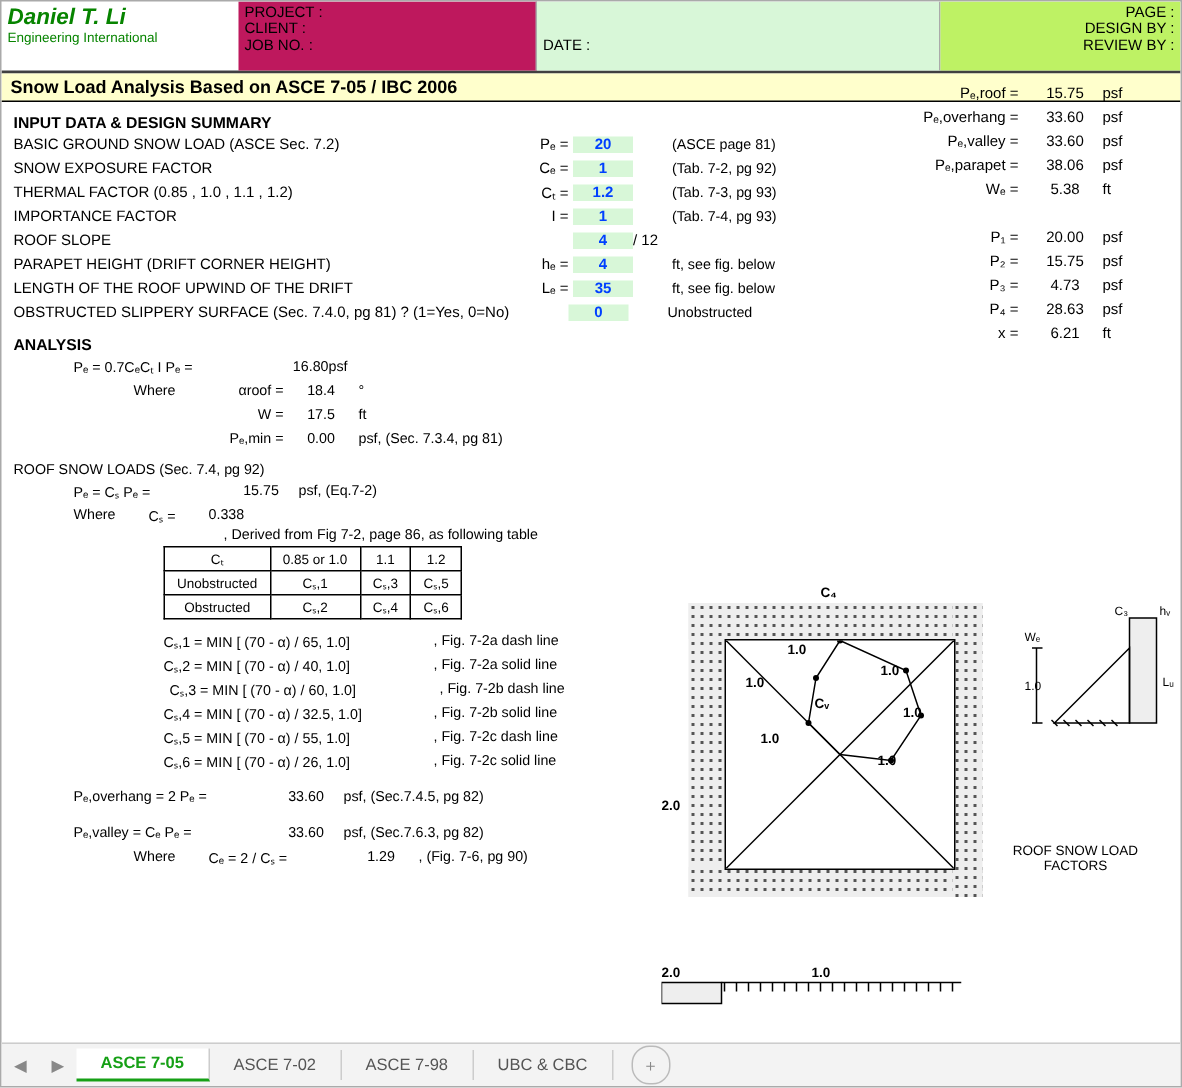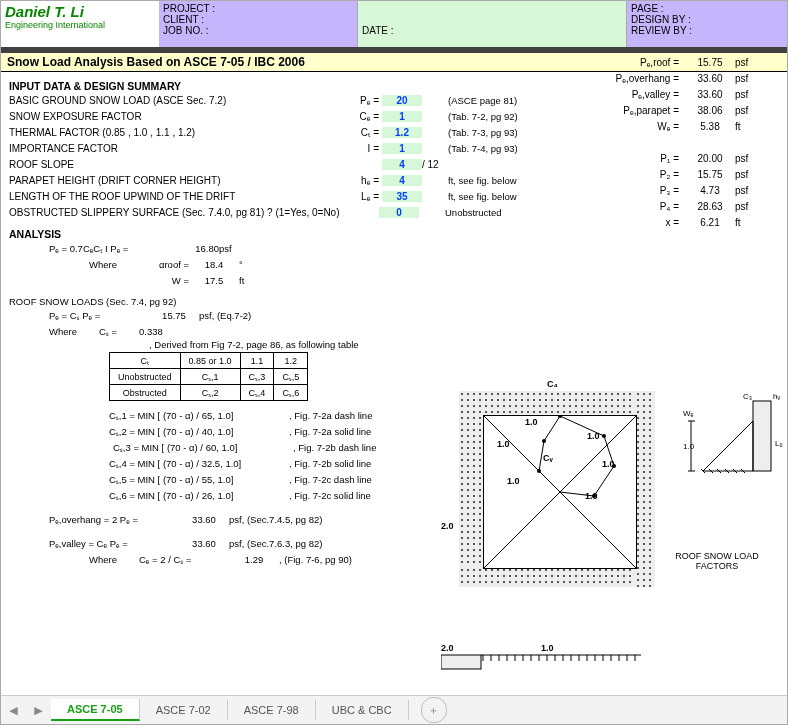--- a/index.html
+++ b/index.html
@@ -7,33 +7,33 @@
     width: 788px;
     height: 725px;
     background: #fff;
     position: relative;
     border: 1px solid #aaa;
     box-sizing: border-box;
     overflow: hidden;
   }
   .topbar {
     display: flex;
-    border-bottom: 6px solid #404040;
+    border-bottom: 2px solid #404040;
     height: 46px;
   }
   .logo {
     width: 150px;
     padding: 2px 4px;
   }
   .logo .name { color: #078400; font-weight: bold; font-style: italic; font-size: 15px; }
   .logo .sub { color: #078400; font-size: 9px; }
   .hcol { font-size: 10px; padding: 2px 4px; }
-  .hcol-left { width: 190px; background: #c4b5fd; border-right: 1px solid #aaa; }
+  .hcol-left { width: 190px; background: #be185d; border-right: 1px solid #aaa; }
   .hcol-mid { width: 260px; background: #d8f7d8; border-right: 1px solid #aaa; }
-  .hcol-right { flex: 1; background: #c4b5fd; }
+  .hcol-right { flex: 1; background: #bef264; text-align: right; }
   .titlebar {
     background: #ffffcc;
     border-bottom: 1.5px solid #000;
     font-weight: bold;
     font-size: 12px;
     padding: 2px 6px;
   }
   .content {
     padding: 6px 8px;
     font-size: 10px;
@@ -57,21 +57,21 @@
   .sub-ind2 { margin-left: 80px; }
   .small { font-size: 9.5px; }
   table.cs { border-collapse: collapse; margin-left: 100px; margin-top: 2px; }
   table.cs td, table.cs th {
     border: 1px solid #000; font-size: 9px; padding: 1px 8px; text-align: center;
   }
   table.cs th { font-weight: normal; }
   .fig {
     position: absolute;
     right: 10px;
-    top: 390px;
+    top: 401px;
     width: 330px;
     height: 260px;
   }
   .figbox {
     width: 220px; height: 200px;
     position: relative;
   }
   .hatch {
     position: absolute;
     background-image: radial-gradient(circle, #555 1px, transparent 1.3px);
@@ -275,20 +275,26 @@
         <div style="width:50px">Where</div>
         <div style="width:50px;text-align:right">αroof =</div>
         <div style="width:50px;text-align:center">18.4</div>
         <div>°</div>
       </div>
     <div class="row small sub-ind2">
         <div style="width:50px"></div>
         <div style="width:50px;text-align:right">W =</div>
         <div style="width:50px;text-align:center">17.5</div>
         <div>ft</div>
+      </div>
+    <div class="row small sub-ind2">
+        <div style="width:50px"></div>
+        <div style="width:50px;text-align:right">Pₑ,min =</div>
+        <div style="width:50px;text-align:center">0.00</div>
+        <div>psf, (Sec. 7.3.4, pg 81)</div>
       </div>
 
     <div style="height:8px"></div>
     <div class="small">ROOF SNOW LOADS (Sec. 7.4, pg 92)</div>
     <div class="row small sub-ind1">
         <div style="width:100px">Pₑ = Cₛ Pₑ =</div>
         <div style="width:50px;text-align:center">15.75</div>
         <div>psf, (Eq.7-2)</div>
       </div>
     <div class="row small sub-ind1">

